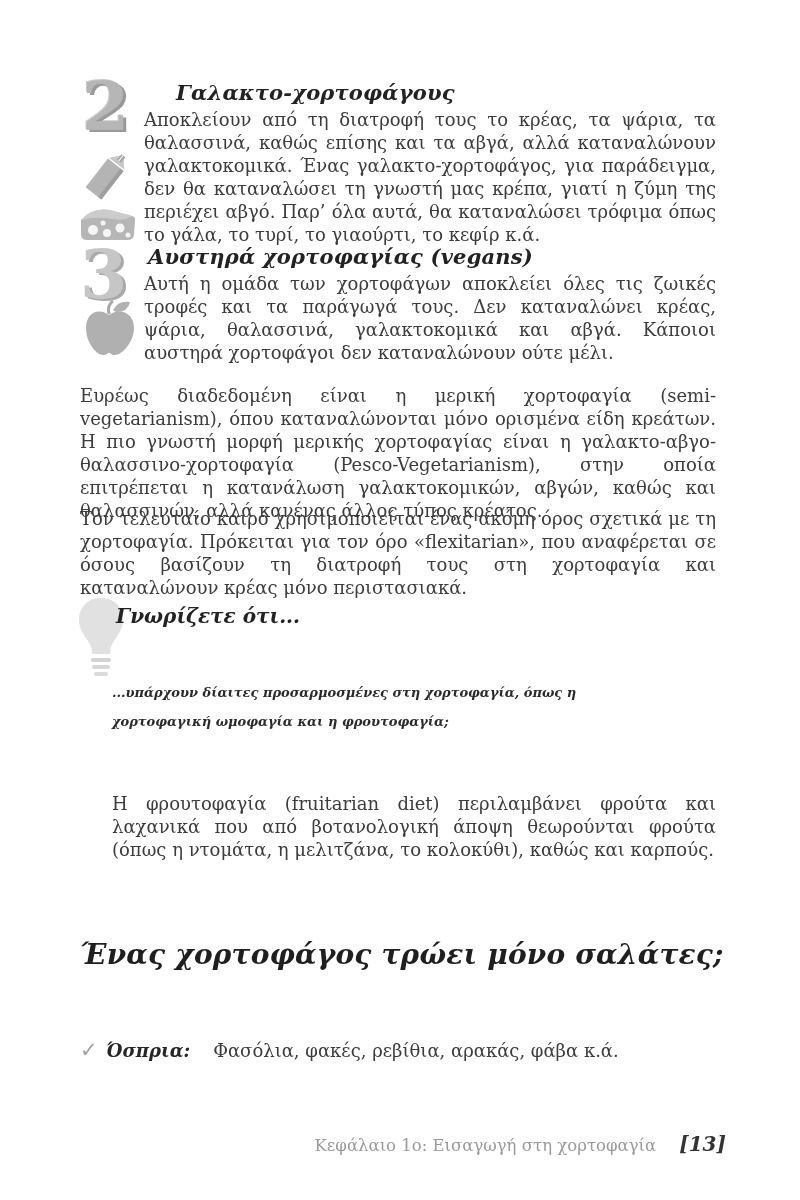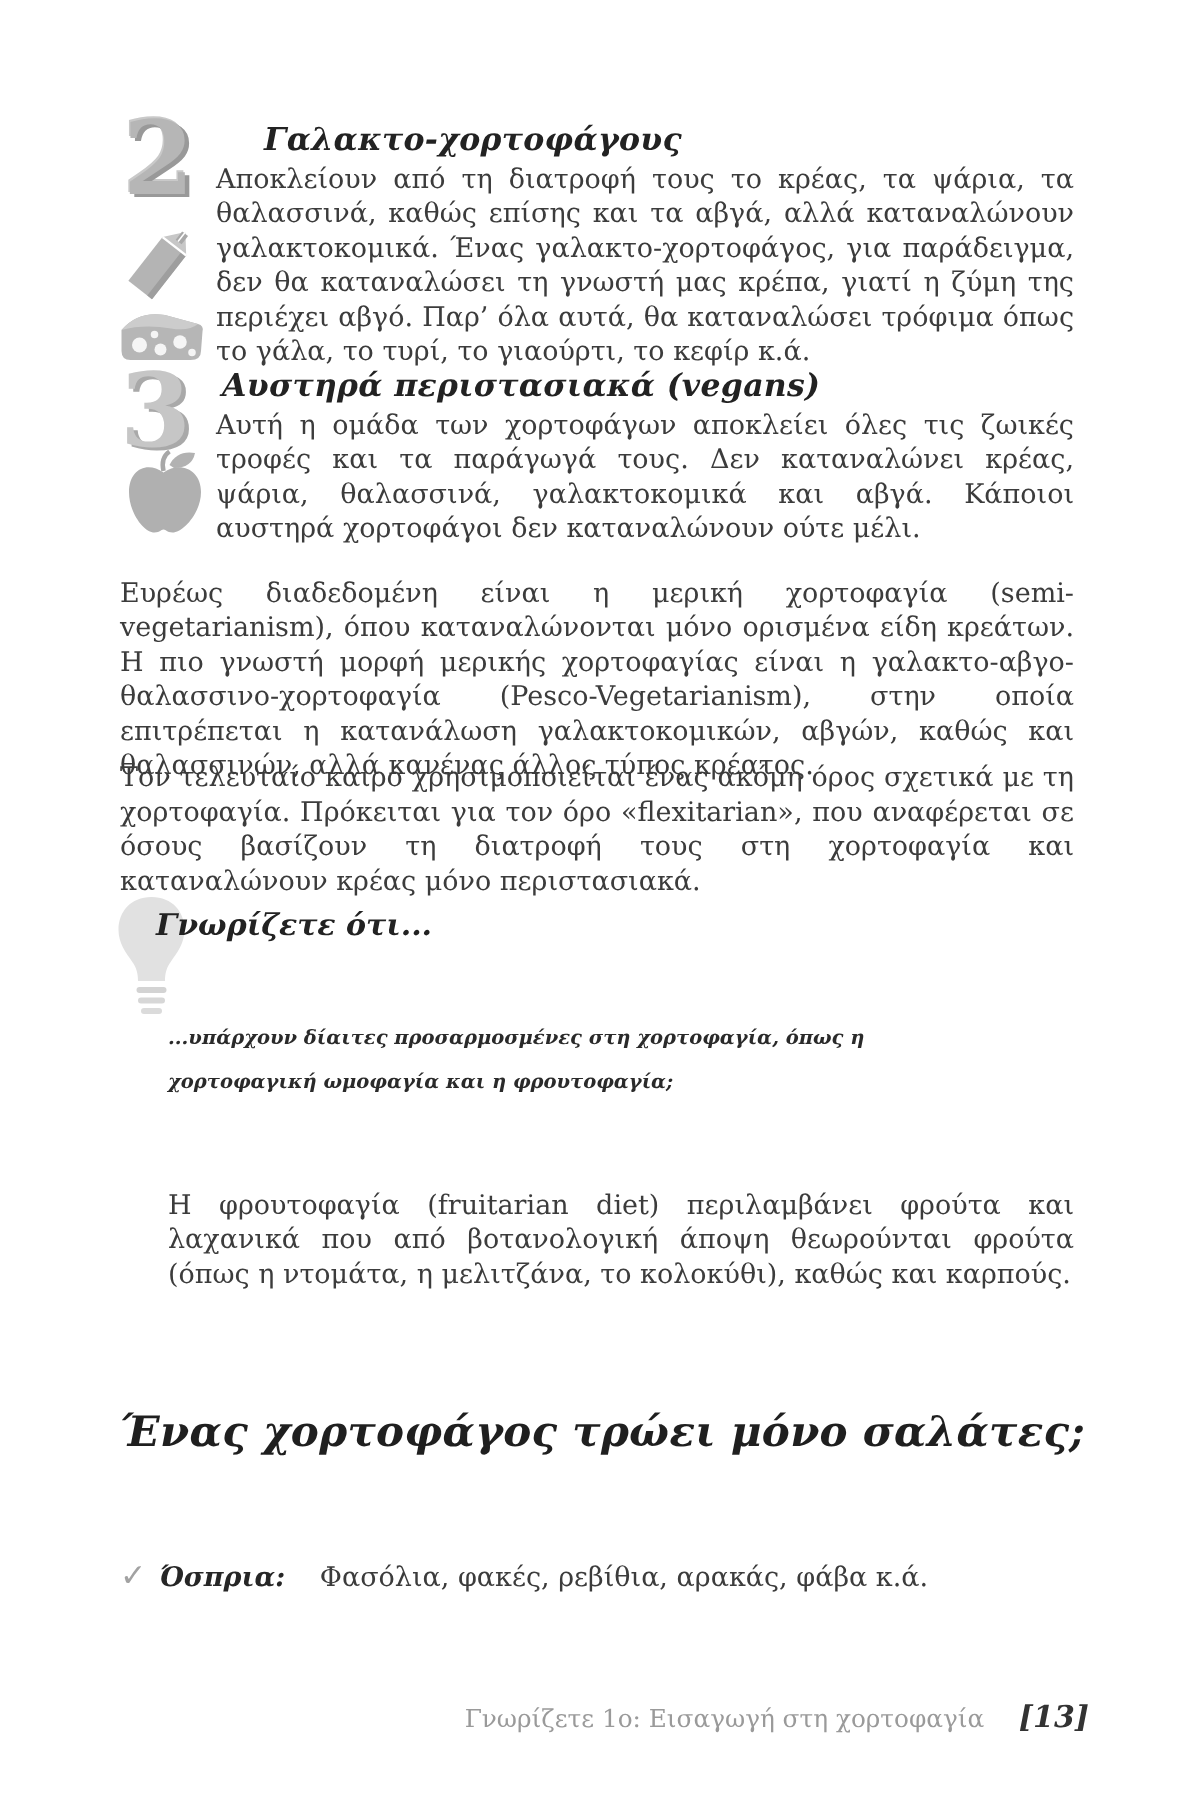--- a/index.html
+++ b/index.html
@@ -93,45 +93,45 @@
   <div class="abs numeral lighter" style="left:80px; top:240px;">3</div>
 
   <div class="abs" style="left:82px; top:298px; width:56px; height:60px;">
     <svg width="56" height="60" viewBox="0 0 56 60">
       <path d="M27,16 Q25,7 31,3" stroke="#a8a8a8" stroke-width="3" fill="none"></path>
       <path d="M31,12 Q36,2 48,4 Q46,14 34,14 Z" fill="#b2b2b2"></path>
       <path d="M27,17 C16,9 4,15 4,30 C4,44 14,57 21,57 C25,57 25,55 27,55 C29,55 29,57 33,57 C40,57 52,44 52,30 C52,15 38,9 27,17 Z" fill="#b0b0b0"></path>
     </svg>
   </div>
 
-  <div class="abs sec-heading" style="left:148px; top:244px;">Αυστηρά περιστασιακά (vegans)</div>
+  <div class="abs sec-heading" style="left:148px; top:244px;">Αυστηρά χορτοφαγίας (vegans)</div>
   <div class="abs body-text" style="left:144px; top:272px; width:572px;">Αυτή η ομάδα των χορτοφάγων αποκλείει όλες τις ζωικές τροφές και τα παράγωγά τους. Δεν καταναλώνει κρέας, ψάρια, θαλασσινά, γαλακτοκομικά και αβγά. Κάποιοι αυστηρά χορτοφάγοι δεν καταναλώνουν ούτε μέλι.</div>
 
   <div class="abs body-text" style="left:80px; top:384px; width:636px;">Ευρέως διαδεδομένη είναι η μερική χορτοφαγία (semi-vegetarianism), όπου καταναλώνονται μόνο ορισμένα είδη κρεάτων. Η πιο γνωστή μορφή μερικής χορτοφαγίας είναι η γαλακτο-αβγο-θαλασσινο-χορτοφαγία (Pesco-Vegetarianism), στην οποία επιτρέπεται η κατανάλωση γαλακτοκομικών, αβγών, καθώς και θαλασσινών, αλλά κανένας άλλος τύπος κρέατος.</div>
   <div class="abs body-text" style="left:80px; top:507px; width:636px;">Τον τελευταίο καιρό χρησιμοποιείται ένας ακόμη όρος σχετικά με τη χορτοφαγία. Πρόκειται για τον όρο «flexitarian», που αναφέρεται σε όσους βασίζουν τη διατροφή τους στη χορτοφαγία και καταναλώνουν κρέας μόνο περιστασιακά.</div>
 
   <div class="abs" style="left:76px; top:596px; width:50px; height:88px;">
     <svg width="50" height="88" viewBox="0 0 50 88">
       <path d="M25,2 C11,2 3,12 3,24 C3,33 8,39 12,45 C15,49 16,53 16,58 L34,58 C34,53 35,49 38,45 C42,39 47,33 47,24 C47,12 39,2 25,2 Z" fill="#e1e1e1"></path>
       <rect x="15" y="62" width="20" height="4" rx="2" fill="#d3d3d3"></rect>
       <rect x="16" y="69" width="18" height="4" rx="2" fill="#d7d7d7"></rect>
       <rect x="18" y="76" width="14" height="4" rx="2" fill="#dbdbdb"></rect>
     </svg>
   </div>
 
-  <div class="abs know-heading" style="left:104px; top:604px;font-style:italic;">Γνωρίζετε ότι...</div>
+  <div class="abs know-heading" style="left:116px; top:604px;font-style:italic;">Γνωρίζετε ότι...</div>
   <div class="abs know-sub" style="left:112px; top:639px; width:566px;">...υπάρχουν δίαιτες προσαρμοσμένες στη χορτοφαγία, όπως η χορτοφαγική ωμοφαγία και η φρουτοφαγία;</div>
   <div class="abs body-text" style="left:112px; top:792px; width:604px;">Η φρουτοφαγία (fruitarian diet) περιλαμβάνει φρούτα και λαχανικά που από βοτανολογική άποψη θεωρούνται φρούτα (όπως η ντομάτα, η μελιτζάνα, το κολοκύθι), καθώς και καρπούς.</div>
 
   <div class="abs q-heading" style="left:80px; top:938px;">Ένας χορτοφάγος τρώει μόνο σαλάτες;</div>
 
   <div class="abs bullet-row" style="left:80px; top:1038px; width:640px;">
     <span class="check-glyph">✓</span>
     <span class="bullet-term">Όσπρια:</span>
     <span class="bullet-text">Φασόλια, φακές, ρεβίθια, αρακάς, φάβα κ.ά.</span>
   </div>
 
   <div class="abs footer-line" style="left:80px; top:1132px;">
-    <span class="footer-chapter">Γνωρίζετε 1ο: Εισαγωγή στη χορτοφαγία</span>
+    <span class="footer-chapter">Κεφάλαιο 1ο: Εισαγωγή στη χορτοφαγία</span>
     <span class="footer-page">[13]</span>
   </div>
 
 </div>
 
 </body></html>

